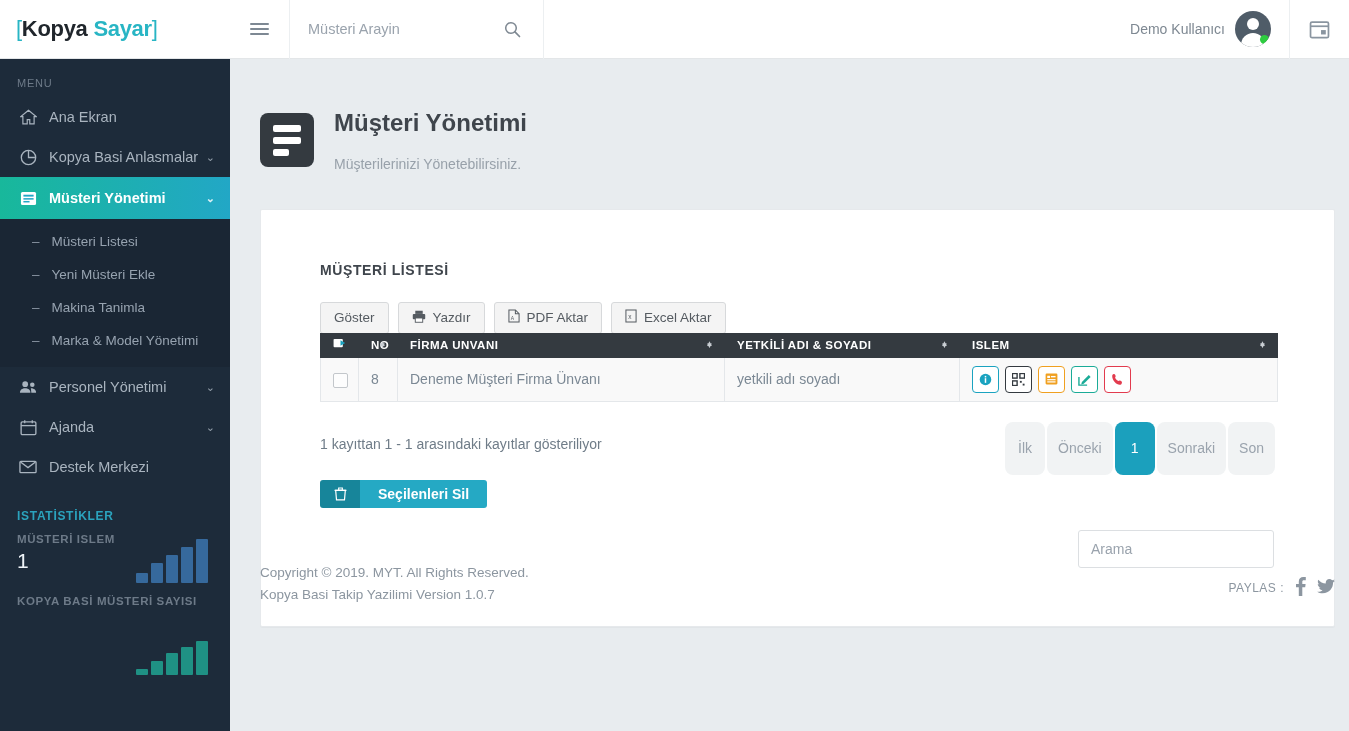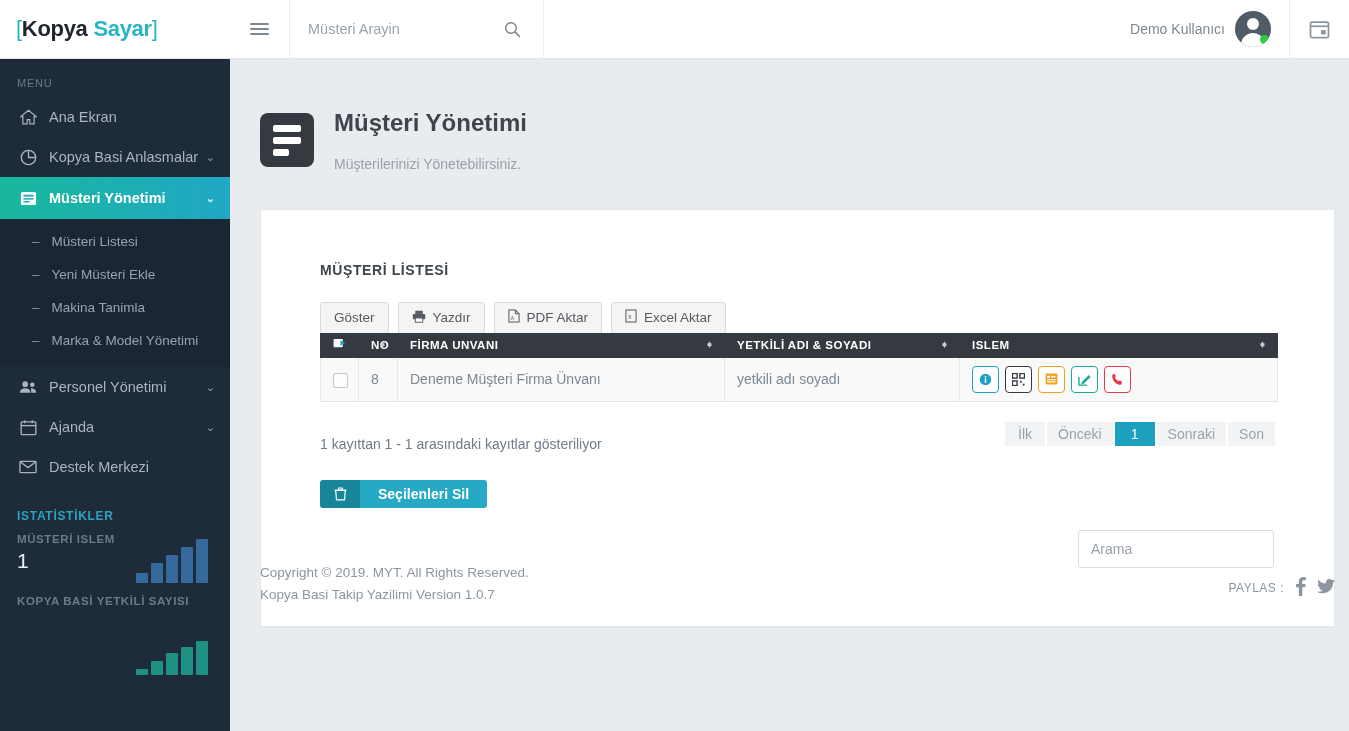--- a/index.html
+++ b/index.html
@@ -217,24 +217,24 @@
     display: flex; align-items: center; justify-content: center;
     cursor: pointer;
   }
 
   .info-line {
     position: absolute; left: 59px; top: 226px;
     font-size: 14px; color: #6f7c88;
   }
   .pager { position: absolute; right: 59px; top: 212px; display: flex; }
   .pg {
-    min-width: 40px; height: 24px; padding: 0 11px;
+    min-width: 40px; height: 53px; padding: 0 11px;
     display: flex; align-items: center; justify-content: center;
     background: #f1f3f4; color: #9aa3ad; font-size: 14px;
-    margin-left: 2px; cursor: pointer; border-radius: 0;
+    margin-left: 2px; cursor: pointer; border-radius: 8px;
   }
   .pg.active { background: #1ba0bd; color: #fff; }
   .del-btn {
     position: absolute; left: 59px; top: 270px;
     display: flex; height: 28px; border-radius: 3px; overflow: hidden;
     cursor: pointer;
   }
   .del-ico {
     background: #17859a; width: 40px;
     display: flex; align-items: center; justify-content: center;
@@ -359,21 +359,21 @@
       <div class="spark">
         <i style="height:10px;background:#36699c"></i>
         <i style="height:20px;background:#36699c"></i>
         <i style="height:28px;background:#36699c"></i>
         <i style="height:36px;background:#36699c"></i>
         <i style="height:44px;background:#36699c"></i>
       </div>
     </div>
 
     <div class="stat-row" style="margin-top:4px">
-      <div class="stat-title">KOPYA BASİ YETKİLİ SAYISI</div>
+      <div class="stat-title">KOPYA BASİ MÜSTERİ SAYISI</div>
       <div class="spark" style="bottom:-22px">
         <i style="height:6px;background:#1f9184"></i>
         <i style="height:14px;background:#1f9184"></i>
         <i style="height:22px;background:#1f9184"></i>
         <i style="height:28px;background:#1f9184"></i>
         <i style="height:34px;background:#1f9184"></i>
       </div>
     </div>
   </aside>
 

